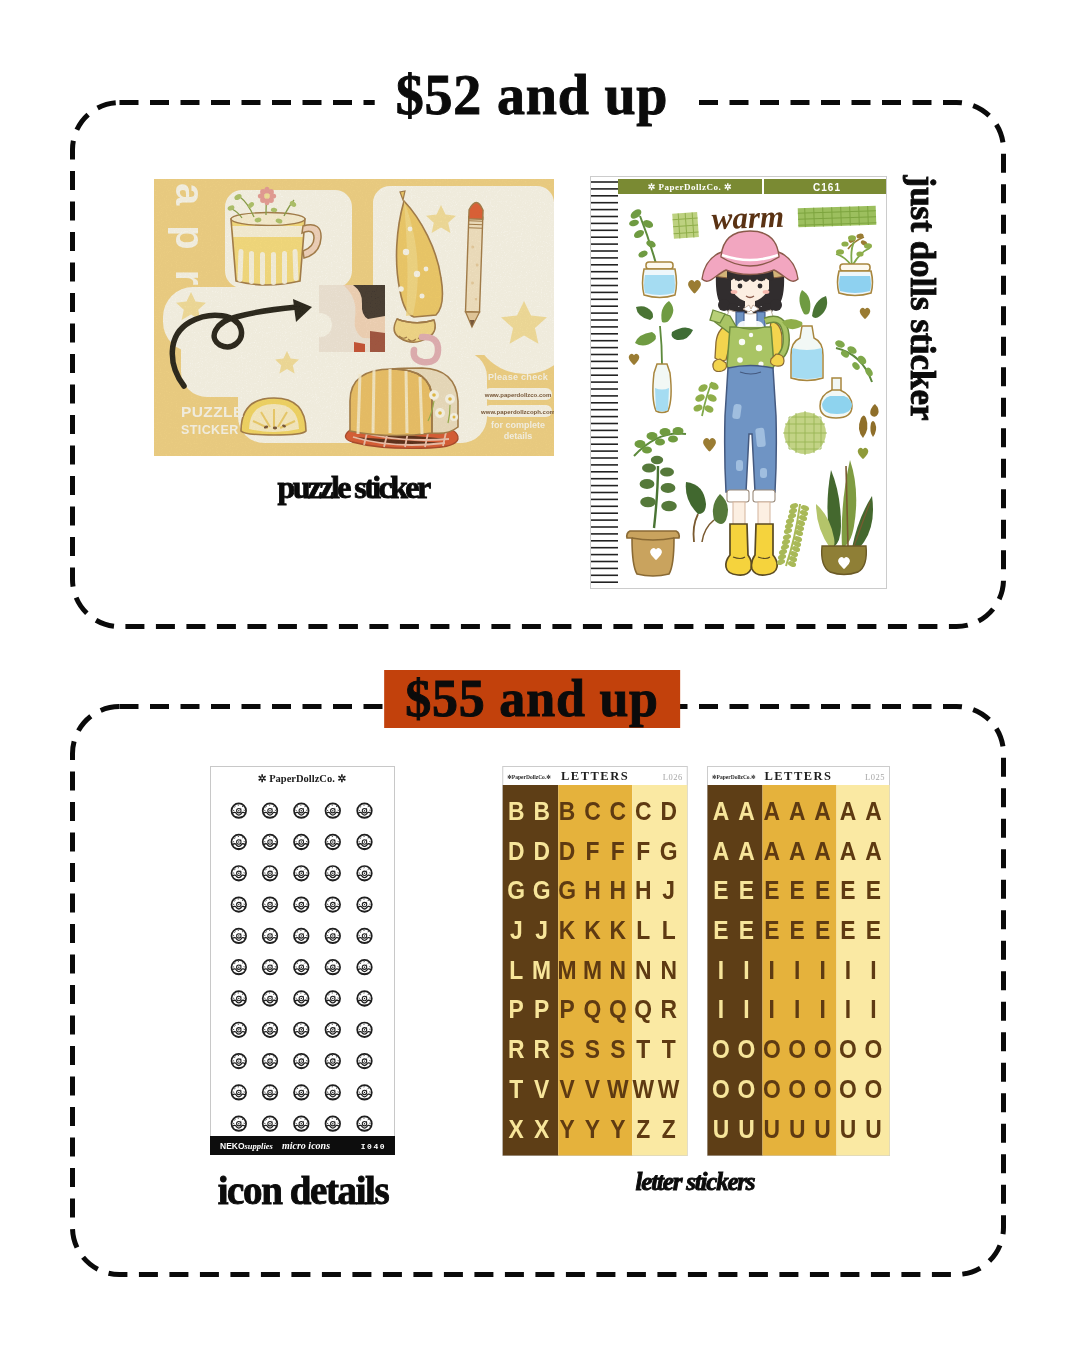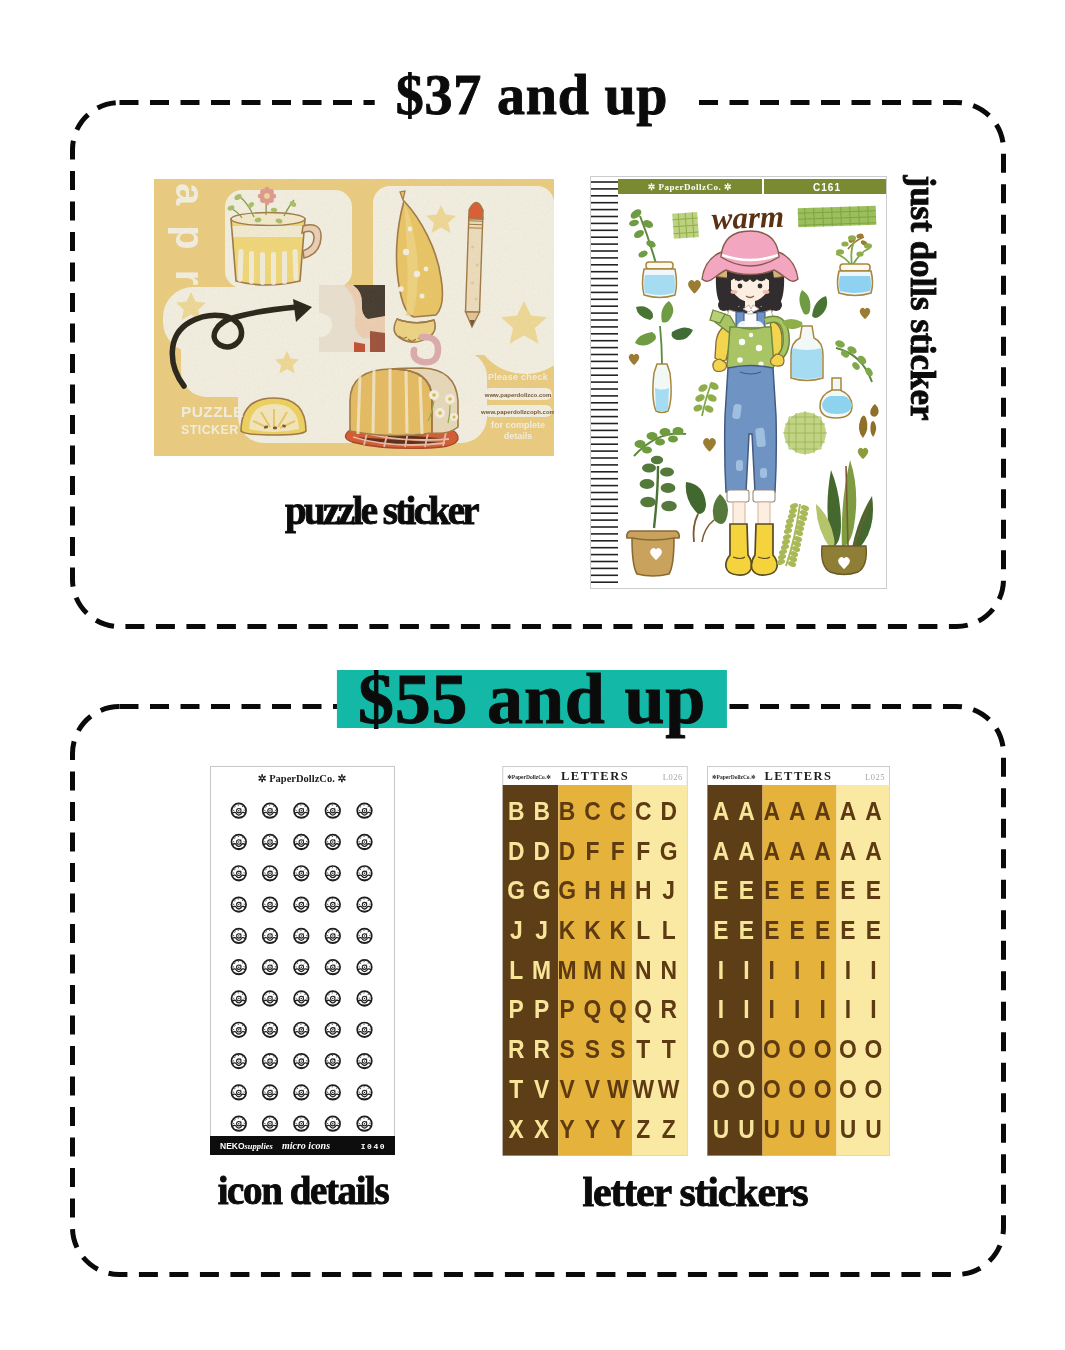--- a/index.html
+++ b/index.html
@@ -9,23 +9,23 @@
   .didone{font-family:"Liberation Serif",serif;font-weight:bold;color:#0b0b0b;-webkit-text-stroke:0.9px #0b0b0b;}
 </style>
 </head>
 <body>
 
 <svg class="abs" style="left:0;top:0" width="1065" height="1350" viewBox="0 0 1065 1350">
   <rect x="72.5" y="102.5" width="931" height="524" rx="47" fill="none" stroke="#0a0a0a" stroke-width="5" stroke-dasharray="19 11.5"></rect>
   <rect x="72.5" y="706.5" width="931" height="568" rx="47" fill="none" stroke="#0a0a0a" stroke-width="5" stroke-dasharray="19 11.5"></rect>
 </svg>
 
-<div class="abs didone" style="left:532px;top:66px;transform:translateX(-50%);background:#ffffff;padding:0 21px;font-size:56px;line-height:58px;letter-spacing:0.8px;white-space:nowrap;">$37 and up</div>
-
-<div class="abs didone" style="left:532px;top:670px;transform:translateX(-50%);background:#14b8a6;padding:0 21px;font-size:72px;line-height:58px;letter-spacing:0.8px;white-space:nowrap;">$55 and up</div>
+<div class="abs didone" style="left:532px;top:66px;transform:translateX(-50%);background:#ffffff;padding:0 21px;font-size:56px;line-height:58px;letter-spacing:0.8px;white-space:nowrap;">$52 and up</div>
+
+<div class="abs didone" style="left:532px;top:670px;transform:translateX(-50%);background:#c2410c;padding:0 21px;font-size:52px;line-height:58px;letter-spacing:0.8px;white-space:nowrap;">$55 and up</div>
 
 <svg class="abs" style="left:154px;top:179px" width="400" height="277" viewBox="0 0 400 277">
   <defs>
     <filter id="grain" x="0" y="0" width="100%" height="100%">
       <feTurbulence type="fractalNoise" baseFrequency="0.8" numOctaves="2" stitchTiles="stitch"></feTurbulence>
       <feColorMatrix type="matrix" values="0 0 0 0 0.45  0 0 0 0 0.33  0 0 0 0 0.1  0.7 0.7 0.7 0 0"></feColorMatrix>
       <feComposite operator="in" in2="SourceGraphic"></feComposite>
     </filter>
   </defs>
 
@@ -207,21 +207,21 @@
     <rect x="330" y="209" width="68" height="12" rx="6" fill="#fdfdfa"></rect>
     <text x="364" y="217.5" font-size="6" fill="#6b4a32">www.paperdollzco.com</text>
     <rect x="330" y="226" width="68" height="12" rx="6" fill="#fdfdfa"></rect>
     <text x="364" y="234.5" font-size="6" fill="#6b4a32">www.paperdollzcoph.com</text>
     <text x="364" y="249" font-size="9" fill="#fdfdfa">for complete</text>
     <text x="364" y="260" font-size="9" fill="#fdfdfa">details</text>
   </g>
   <rect x="0" y="0" width="400" height="277" fill="#f3d488" filter="url(#grain)" opacity="0.18"></rect>
 </svg>
 
-<div class="abs didone" style="left:353px;top:488px;transform:translateX(-50%);font-size:39px;letter-spacing:-2.6px;white-space:nowrap;margin-left:28px;">puzzle sticker</div>
+<div class="abs didone" style="left:353px;top:469px;transform:translateX(-50%);font-size:32px;letter-spacing:-2.6px;white-space:nowrap;">puzzle sticker</div>
 
 <svg class="abs" style="left:590px;top:176px" width="297" height="413" viewBox="0 0 297 413">
   <rect x="0.5" y="0.5" width="296" height="412" fill="#ffffff" stroke="#cccccc" stroke-width="1"></rect>
 
   <g stroke="#222222" stroke-width="1.6">
     <line x1="1" y1="6.0" x2="28" y2="6.0"></line>
     <line x1="1" y1="12.9" x2="28" y2="12.9"></line>
     <line x1="1" y1="19.8" x2="28" y2="19.8"></line>
     <line x1="1" y1="26.7" x2="28" y2="26.7"></line>
     <line x1="1" y1="33.6" x2="28" y2="33.6"></line>
@@ -1589,13 +1589,13 @@
     <text x="64.8" y="371.6" fill="#5e3a12" transform="translate(64.8 0) scale(0.88 1) translate(-64.8 0)">U</text>
     <text x="90.2" y="371.6" fill="#5e3a12" transform="translate(90.2 0) scale(0.88 1) translate(-90.2 0)">U</text>
     <text x="115.6" y="371.6" fill="#5e3a12" transform="translate(115.6 0) scale(0.88 1) translate(-115.6 0)">U</text>
     <text x="141.0" y="371.6" fill="#5e3a12" transform="translate(141.0 0) scale(0.88 1) translate(-141.0 0)">U</text>
     <text x="166.4" y="371.6" fill="#5e3a12" transform="translate(166.4 0) scale(0.88 1) translate(-166.4 0)">U</text>
   </g>
 </svg>
 
 <div class="abs didone" style="left:303px;top:1168px;transform:translateX(-50%);font-size:39px;letter-spacing:-1.4px;white-space:nowrap;">icon details</div>
 
-<div class="abs didone" style="left:695px;top:1168px;transform:translateX(-50%);font-size:42px;letter-spacing:-1.2px;white-space:nowrap;">letter stickers</div>
+<div class="abs didone" style="left:695px;top:1168px;transform:translateX(-50%);font-size:25px;letter-spacing:-1.2px;white-space:nowrap;font-style:italic;">letter stickers</div>
 
 </body></html>

